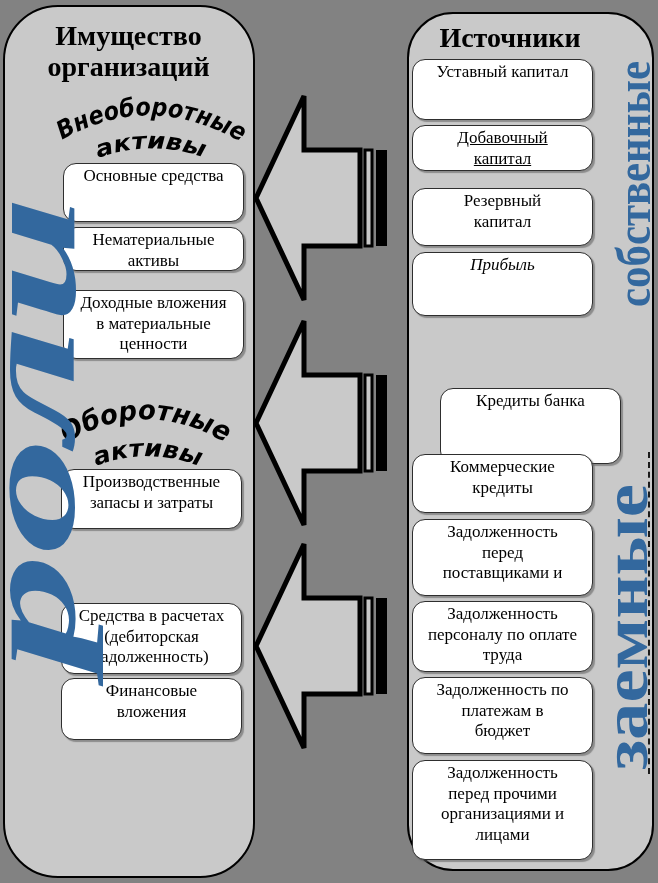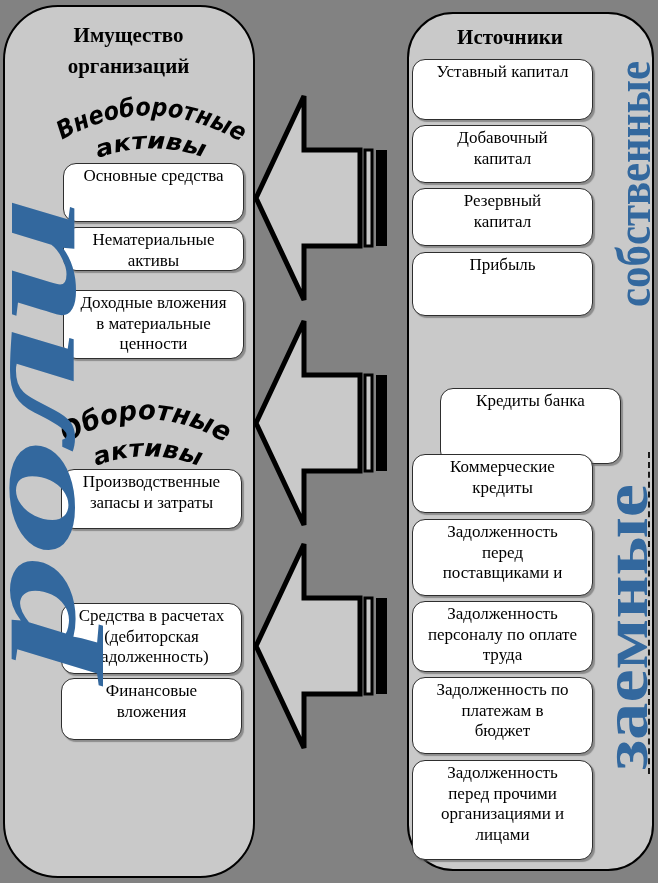--- a/index.html
+++ b/index.html
@@ -9,21 +9,21 @@
     font-family:"Liberation Serif", serif;
   }
   .panel {
     position:absolute; background:#C9C9C9;
     border:2px solid #000;
   }
   .panel-left  { left:3px;  top:5px;  width:248px; height:869px; border-radius:55px; }
   .panel-right { left:407px; top:12px; width:243px; height:855px; border-radius:46px; }
   .panel-title {
     position:absolute; text-align:center; font-weight:bold;
-    font-size:21px; line-height:31px; color:#000; white-space:pre-line;
+    font-size:28px; line-height:31px; color:#000; white-space:pre-line;
   }
   .title-left  { left:3px;  top:20px; width:251px; }
   .title-right { left:410px; top:22px; width:200px; }
   .card {
     position:absolute; background:#FFFFFF;
     border:1.6px solid #2e2e2e; border-radius:13px;
     box-shadow:2px 2px 1px rgba(90,90,90,0.55);
     font-size:17px; line-height:1.22; color:#000;
     text-align:center; white-space:pre-line;
     padding:2px 4px; box-sizing:border-box;
@@ -91,25 +91,25 @@
 ценности</div>
   <div class="card card-l2" style="top:469px; height:60px;">Производственные
 запасы и затраты</div>
   <div class="card card-l2" style="top:603px; height:71px;">Средства в расчетах
 (дебиторская
 задолженность)</div>
   <div class="card card-l2" style="top:678px; height:62px;">Финансовые
 вложения</div>
 
   <div class="card card-r" style="top:59px;  height:61px;">Уставный капитал</div>
-  <div class="card card-r" style="top:125px; height:58px;">Добавочный
+  <div class="card card-r" style="top:125px; height:46px;text-decoration:underline;">Добавочный
 капитал</div>
   <div class="card card-r" style="top:188px; height:58px;">Резервный
 капитал</div>
-  <div class="card card-r" style="top:252px; height:64px;">Прибыль</div>
+  <div class="card card-r" style="top:252px; height:64px;font-style:italic;">Прибыль</div>
   <div class="card card-r" style="top:388px; height:76px;margin-left:28px;">Кредиты банка</div>
   <div class="card card-r" style="top:454px; height:59px;">Коммерческие
 кредиты</div>
   <div class="card card-r" style="top:519px; height:77px;">Задолженность
 перед
 поставщиками и</div>
   <div class="card card-r" style="top:601px; height:71px;">Задолженность
 персоналу по оплате
 труда</div>
   <div class="card card-r" style="top:677px; height:77px;">Задолженность по

